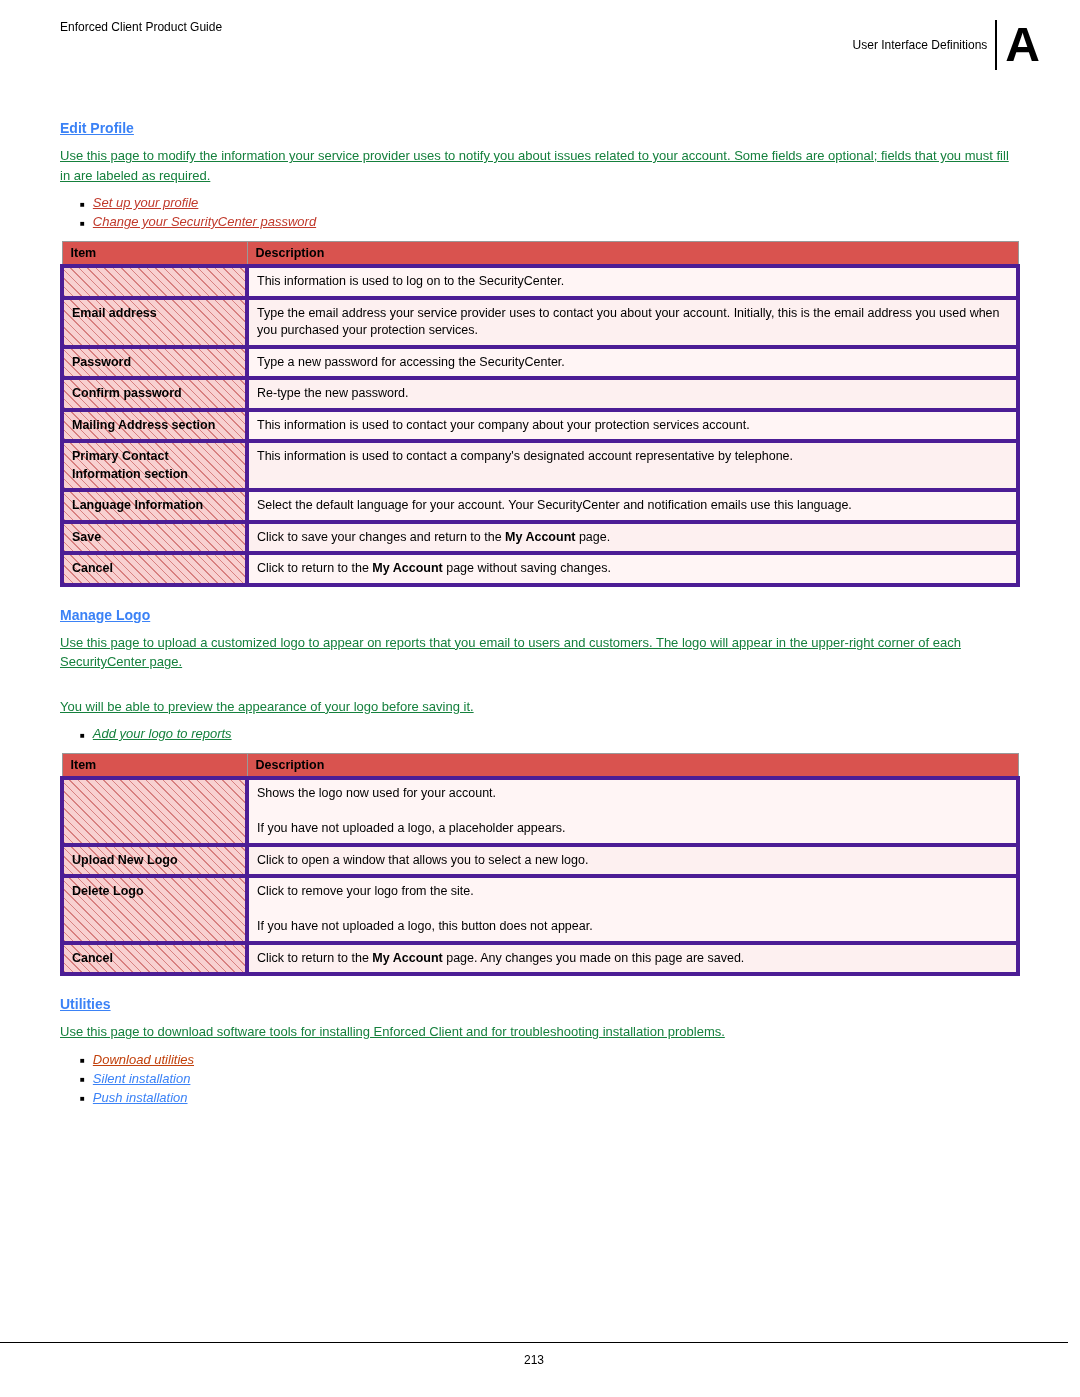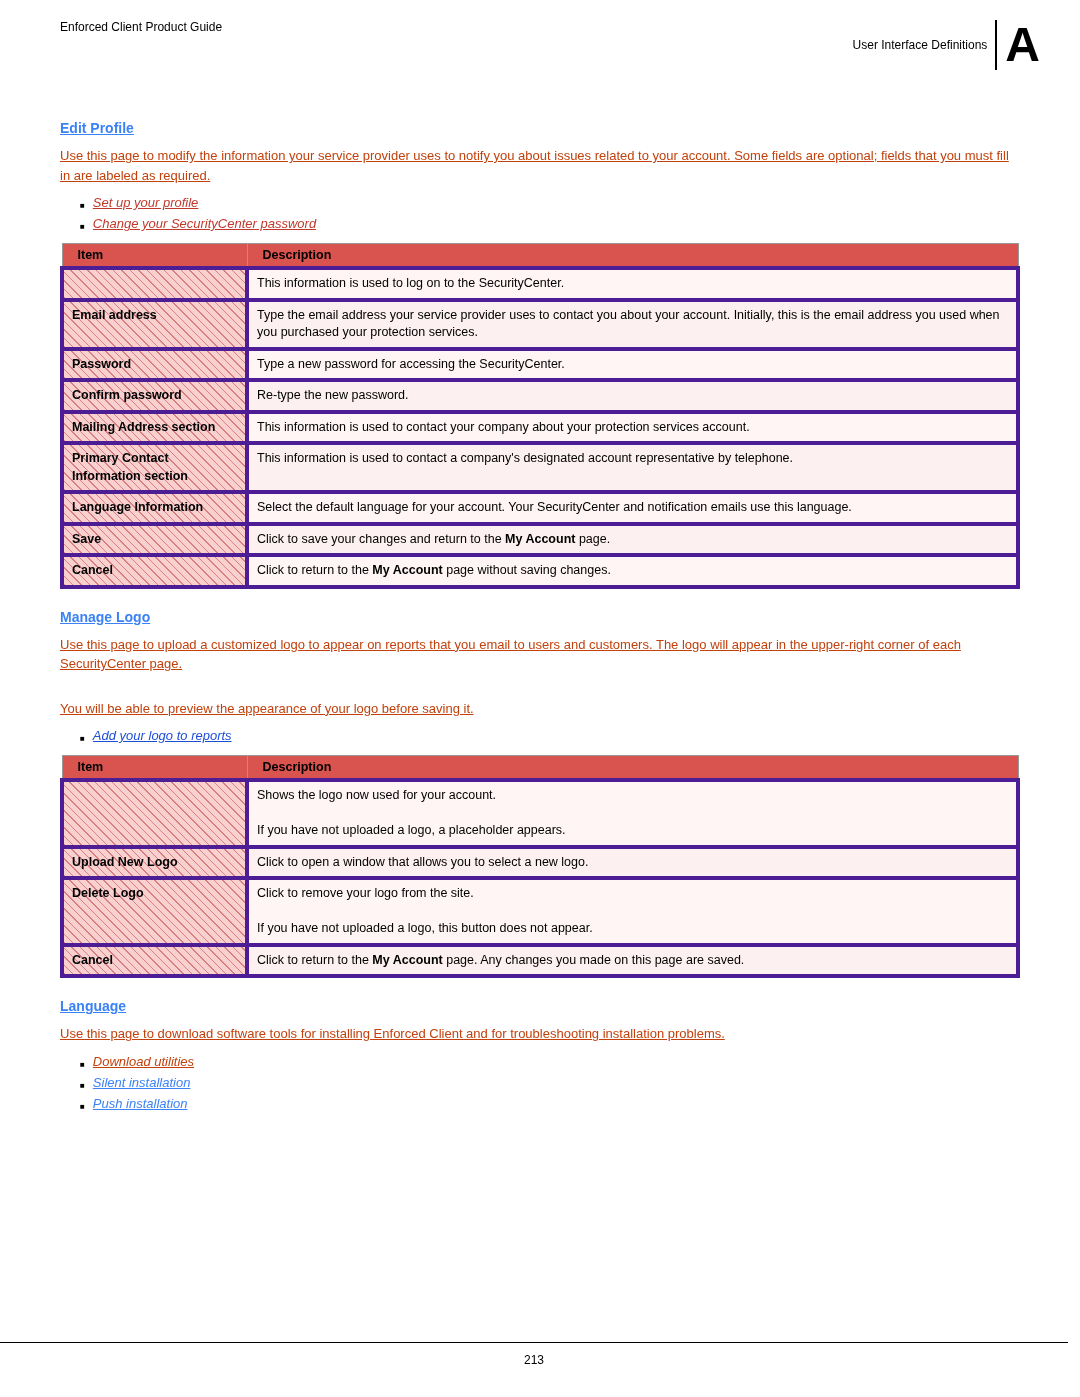--- a/index.html
+++ b/index.html
@@ -63,37 +63,36 @@
       font-size: 14px;
       font-weight: bold;
       color: #3b82f6;
       text-decoration: underline;
       margin-bottom: 10px;
       margin-top: 20px;
     }
 
     .section-desc {
       font-size: 13px;
-      color: #c2410c;
+      color: #15803d;
       text-decoration: underline;
       line-height: 1.5;
       margin-bottom: 10px;
     }
 
     
     .bullet-list {
       list-style: none;
       margin: 8px 0 12px 20px;
     }
 
     .bullet-list li {
       display: flex;
-      align-items: flex-end;
+      align-items: center;
       margin-bottom: 4px;
-      margin-top: 6px;
     }
 
     .bullet-list li::before {
       content: "■";
       font-size: 8px;
       margin-right: 8px;
       margin-top: 3px;
       color: #000;
       flex-shrink: 0;
     }
@@ -111,21 +110,21 @@
       width: 100%;
       border-collapse: collapse;
       margin-bottom: 20px;
       font-size: 12.5px;
     }
 
     .data-table th {
       background-color: #d9534f;
       color: #000;
       font-weight: bold;
-      padding: 4px 15px;
+      padding: 4px 8px;
       border: 1px solid #999;
       text-align: left;
     }
 
     .data-table td {
       padding: 5px 8px;
       border: 4px solid #4c1d95;
       vertical-align: top;
       line-height: 1.4;
     }
@@ -277,21 +276,21 @@
     </div>
 
     <div>
       <div class="section-heading">Manage Logo</div>
       <div class="section-desc">Use this page to upload a customized logo to appear on reports that you email to users and customers. The logo will appear in the upper-right corner of each SecurityCenter page.</div>
       <div class="section-spacer"></div>
       <div class="section-desc">You will be able to preview the appearance of your logo before saving it.</div>
 
       <ul class="bullet-list">
         <li>
-          <span style="font-style:italic; color:#1d4ed8; text-decoration:underline;">Add your logo to reports</span>
+          <span style="font-style:italic; color:#15803d; text-decoration:underline;">Add your logo to reports</span>
         </li>
       </ul>
 
       <table class="data-table">
         <thead>
           <tr>
             <th>Item</th>
             <th>Description</th>
           </tr>
         </thead>
@@ -316,21 +315,21 @@
           </tr>
           <tr>
             <td>Cancel</td>
             <td>Click to return to the <strong>My Account</strong> page. Any changes you made on this page are saved.</td>
           </tr>
         </tbody>
       </table>
     </div>
 
     <div>
-      <div class="section-heading">Language</div>
+      <div class="section-heading">Utilities</div>
       <div class="section-desc">Use this page to download software tools for installing Enforced Client and for troubleshooting installation problems.</div>
 
       <ul class="bullet-list">
         <li>
           <span style="font-style:italic; color:#c2410c; text-decoration:underline;">Download utilities</span>
         </li>
         <li>
           <span style="color:#3b82f6; text-decoration:underline;">Silent installation</span>
         </li>
         <li>

